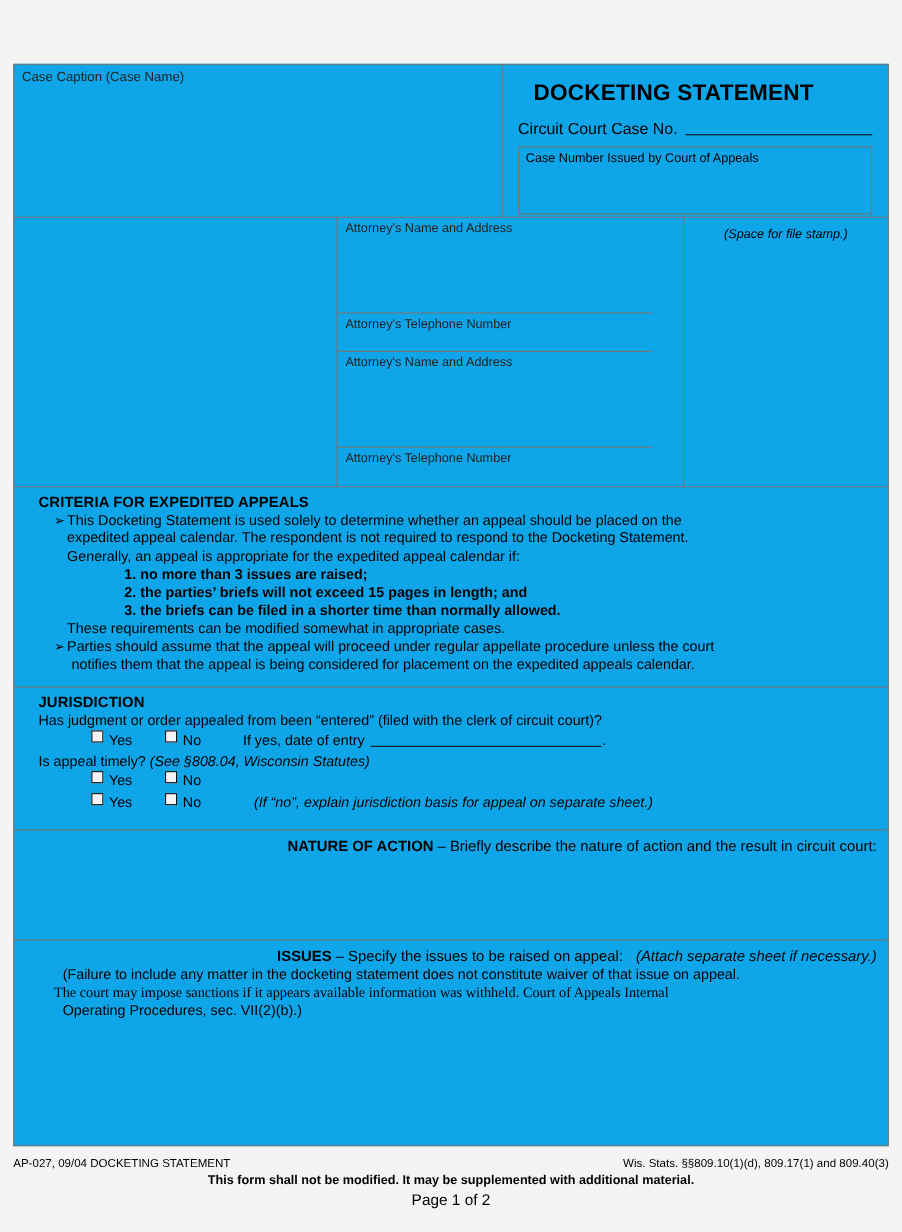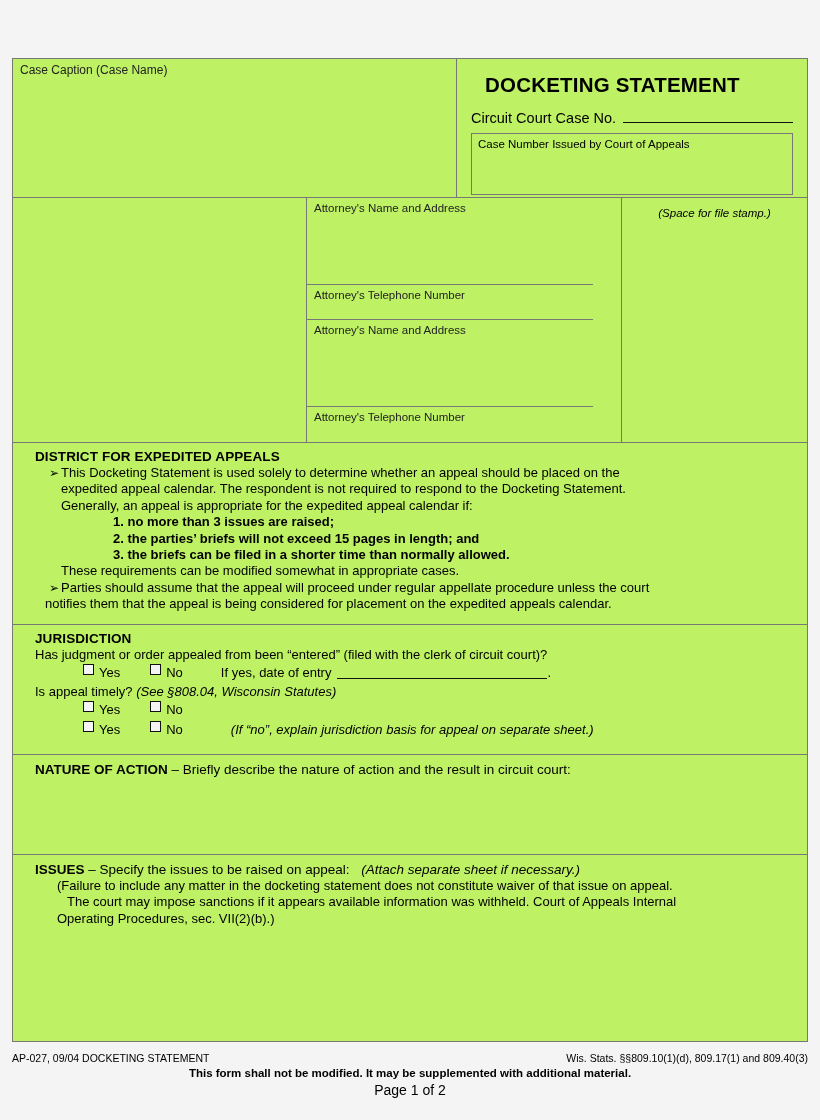--- a/index.html
+++ b/index.html
@@ -53,21 +53,21 @@
 
   
   .form-box {
     position: absolute;
     left: 12px;
     top: 58px;
     width: 796px;
     height: 984px;
     box-sizing: border-box;
     border: 1.5px solid #777;
-    background: #bef264;
+    background: #0ea5e9;
   }
 
   
   .caption-row {
     position: relative;
     height: 139px;
     border-bottom: 1.5px solid #777;
     box-sizing: border-box;
   }
   .case-caption {
@@ -239,20 +239,21 @@
 
   
   .sec-criteria { height: 182px; }
   .sec-jurisdiction { height: 130px; }
   .sec-nature { height: 100px; }
   .sec-issues { border-bottom: none; height: auto; }
 
   .nature-head {
     font-size: 13.5px;
     line-height: 17px;
+    text-align: right;
   }
   .nature-head b { font-weight: bold; }
 
   
   .footer {
     position: absolute;
     left: 12px;
     top: 1052px;
     width: 796px;
   }
@@ -317,40 +318,40 @@
           <span>Attorney's Telephone Number</span>
         </div>
       </div>
 
       <div class="col-stamp">
         <span class="stamp-label">(Space for file stamp.)</span>
       </div>
     </div>
 
     <div class="section sec-criteria">
-      <div class="sec-head">DISTRICT FOR EXPEDITED APPEALS</div>
+      <div class="sec-head">CRITERIA FOR EXPEDITED APPEALS</div>
 
       <div class="bullet-row">
         <span class="bullet-glyph">➢</span>
         <span class="bullet-text">This Docketing Statement is used solely to determine whether an appeal should be placed on the</span>
       </div>
       <div class="sec-line indent-1" style="margin-left:26px;">expedited appeal calendar.  The respondent is not required to respond to the Docketing Statement.</div>
       <div class="sec-line" style="margin-left:26px;">Generally, an appeal is appropriate for the expedited appeal calendar if:</div>
 
       <div class="numbered">1. no more than 3 issues are raised;</div>
       <div class="numbered">2. the parties’ briefs will not exceed 15 pages in length; and</div>
       <div class="numbered">3. the briefs can be filed in a shorter time than normally allowed.</div>
 
       <div class="sec-line" style="margin-left:26px;">These requirements can be modified somewhat in appropriate cases.</div>
 
       <div class="bullet-row">
         <span class="bullet-glyph">➢</span>
         <span class="bullet-text">Parties should assume that the appeal will proceed under regular appellate procedure unless the court</span>
       </div>
-      <div class="sec-line" style="margin-left:10px;">notifies them that the appeal is being considered for placement on the expedited appeals calendar.</div>
+      <div class="sec-line" style="margin-left:30px;">notifies them that the appeal is being considered for placement on the expedited appeals calendar.</div>
     </div>
 
     <div class="section sec-jurisdiction" style="padding-left:22px;">
       <div class="sec-head">JURISDICTION</div>
 
       <div class="jur-q">Has judgment or order appealed from been “entered” (filed with the clerk of circuit court)?</div>
       <div class="chk-row">
         <span class="chkbox"></span>
         <span class="chk-label">Yes</span>
         <span class="chkbox"></span>
@@ -387,21 +388,21 @@
         <b>NATURE OF ACTION</b><span> – Briefly describe the nature of action and the result in circuit court:</span>
       </div>
     </div>
 
     <div class="section sec-issues" style="padding-left:22px;">
       <div class="nature-head">
         <b>ISSUES</b><span> – Specify the issues to be raised on appeal:</span>
         <span class="ital" style="margin-left:8px;">(Attach separate sheet if necessary.)</span>
       </div>
       <div class="sec-line" style="margin-left:22px;">(Failure to include any matter in the docketing statement does not constitute waiver of that issue on appeal.</div>
-      <div class="sec-line" style="margin-left:32px;">The court may impose sanctions if it appears available information was withheld.  Court of Appeals Internal</div>
+      <div class="sec-line" style="margin-left:14px;font-family:Liberation Serif, serif;">The court may impose sanctions if it appears available information was withheld.  Court of Appeals Internal</div>
       <div class="sec-line" style="margin-left:22px;">Operating Procedures, sec. VII(2)(b).)</div>
     </div>
 
   </div>
 
   <div class="footer">
     <div class="footer-row1">
       <span>AP-027, 09/04 DOCKETING STATEMENT</span>
       <span>Wis. Stats. §§809.10(1)(d), 809.17(1) and 809.40(3)</span>
     </div>

